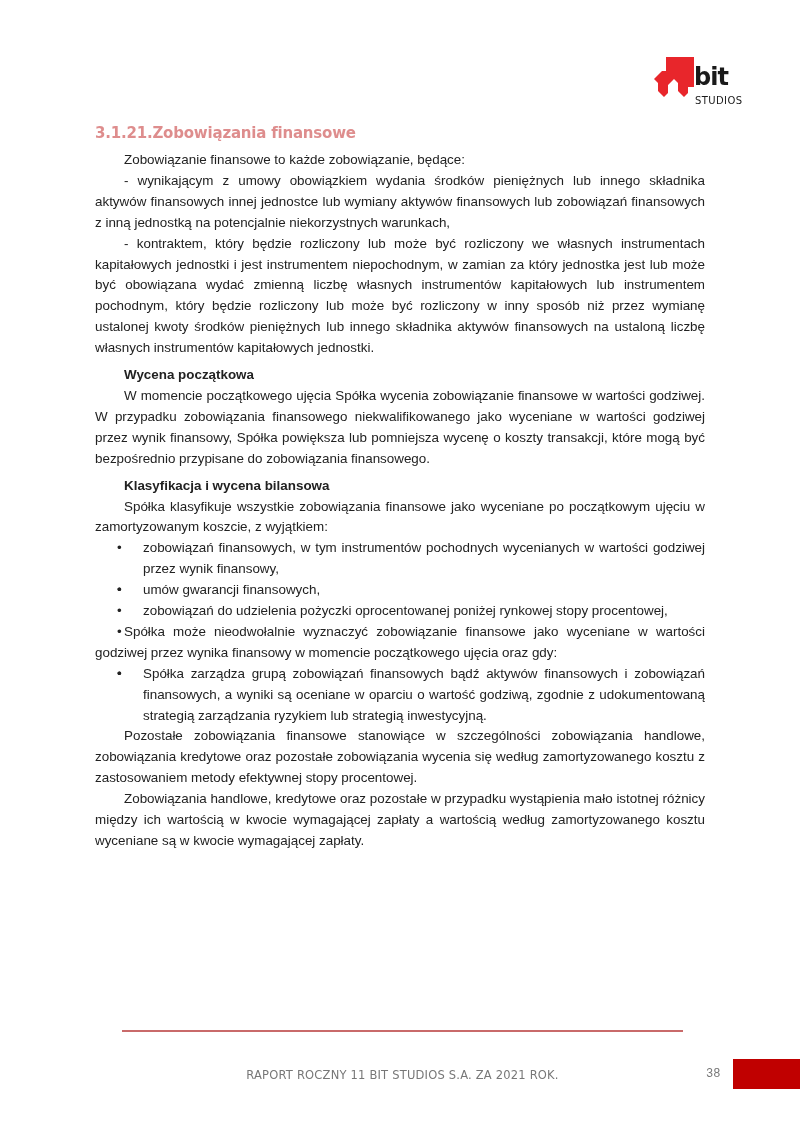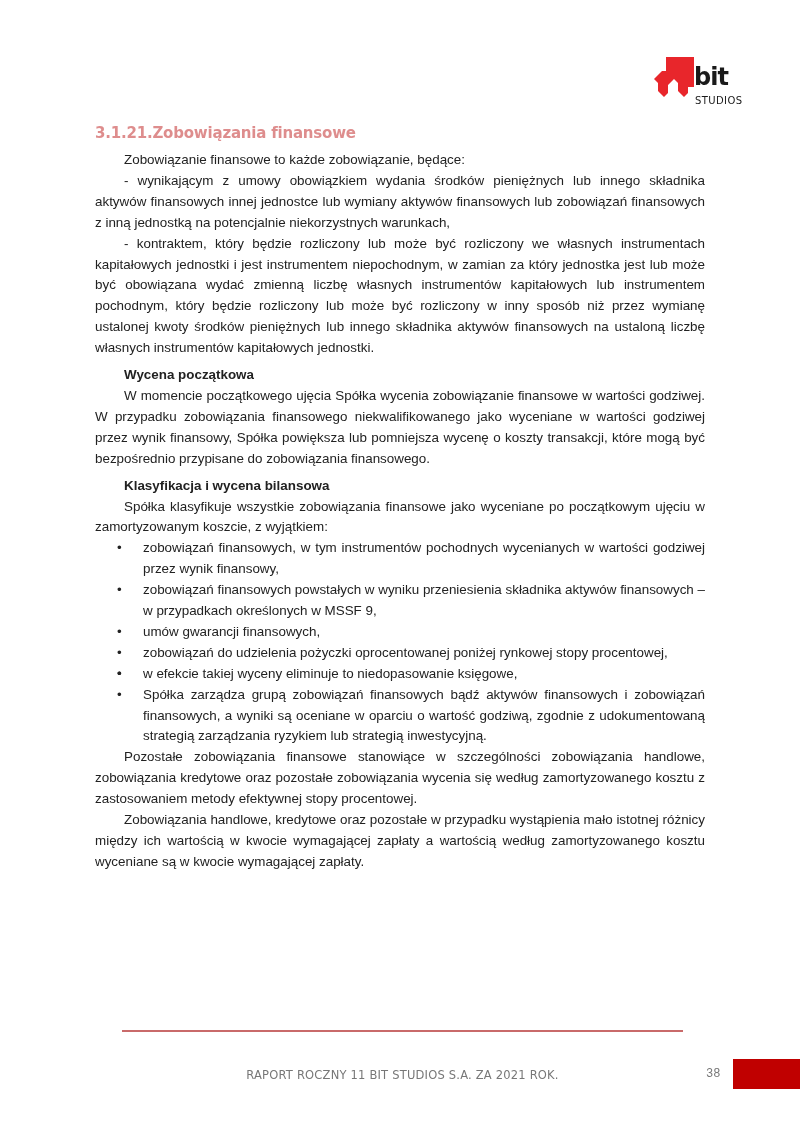--- a/index.html
+++ b/index.html
@@ -46,27 +46,28 @@
   <p class="indent">- wynikającym z umowy obowiązkiem wydania środków pieniężnych lub innego składnika aktywów finansowych innej jednostce lub wymiany aktywów finansowych lub zobowiązań finansowych z inną jednostką na potencjalnie niekorzystnych warunkach,</p>
   <p class="indent">- kontraktem, który będzie rozliczony lub może być rozliczony we własnych instrumentach kapitałowych jednostki i jest instrumentem niepochodnym, w zamian za który jednostka jest lub może być obowiązana wydać zmienną liczbę własnych instrumentów kapitałowych lub instrumentem pochodnym, który będzie rozliczony lub może być rozliczony w inny sposób niż przez wymianę ustalonej kwoty środków pieniężnych lub innego składnika aktywów finansowych na ustaloną liczbę własnych instrumentów kapitałowych jednostki.</p>
 
   <p class="subhead">Wycena początkowa</p>
   <p class="indent">W momencie początkowego ujęcia Spółka wycenia zobowiązanie finansowe w wartości godziwej. W przypadku zobowiązania finansowego niekwalifikowanego jako wyceniane w wartości godziwej przez wynik finansowy, Spółka powiększa lub pomniejsza wycenę o koszty transakcji, które mogą być bezpośrednio przypisane do zobowiązania finansowego.</p>
 
   <p class="subhead">Klasyfikacja i wycena bilansowa</p>
   <p class="indent">Spółka klasyfikuje wszystkie zobowiązania finansowe jako wyceniane po początkowym ujęciu w zamortyzowanym koszcie, z wyjątkiem:</p>
   <ul class="bullets">
     <li><span class="dot">•</span><span>zobowiązań finansowych, w tym instrumentów pochodnych wycenianych w wartości godziwej przez wynik finansowy,</span></li>
-    <li><span class="dot">•</span><span>zobowiązań finansowych powstałych w wyniku przeniesienia składnika aktywów finansowych – w przypadkach określonych w MSSF 9,</span></li>
+    <li><span class="dot">•</span></li>
     <li><span class="dot">•</span><span>umów gwarancji finansowych,</span></li>
     <li><span class="dot">•</span><span>zobowiązań do udzielenia pożyczki oprocentowanej poniżej rynkowej stopy procentowej,</span></li>
     <li><span class="dot">•</span></li>
   </ul>
+  <p class="indent">Spółka może nieodwołalnie wyznaczyć zobowiązanie finansowe jako wyceniane w wartości godziwej przez wynika finansowy w momencie początkowego ujęcia oraz gdy:</p>
   <ul class="bullets">
-    <li><span class="dot">•</span><span>w efekcie takiej wyceny eliminuje to niedopasowanie księgowe,</span></li>
+    <li><span class="dot">•</span></li>
     <li><span class="dot">•</span><span>Spółka zarządza grupą zobowiązań finansowych bądź aktywów finansowych i zobowiązań finansowych, a wyniki są oceniane w oparciu o wartość godziwą, zgodnie z udokumentowaną strategią zarządzania ryzykiem lub strategią inwestycyjną.</span></li>
   </ul>
   <p class="indent">Pozostałe zobowiązania finansowe stanowiące w szczególności zobowiązania handlowe, zobowiązania kredytowe oraz pozostałe zobowiązania wycenia się według zamortyzowanego kosztu z zastosowaniem metody efektywnej stopy procentowej.</p>
   <p class="indent">Zobowiązania handlowe, kredytowe oraz pozostałe w przypadku wystąpienia mało istotnej różnicy między ich wartością w kwocie wymagającej zapłaty a wartością według zamortyzowanego kosztu wyceniane są w kwocie wymagającej zapłaty.</p>
 </div>
 
 <div class="footer-line"></div>
 <div class="footer-text">RAPORT ROCZNY 11 BIT STUDIOS S.A. ZA 2021 ROK.</div>
 <div class="page-number">38</div>
 <div class="page-tab"></div>

